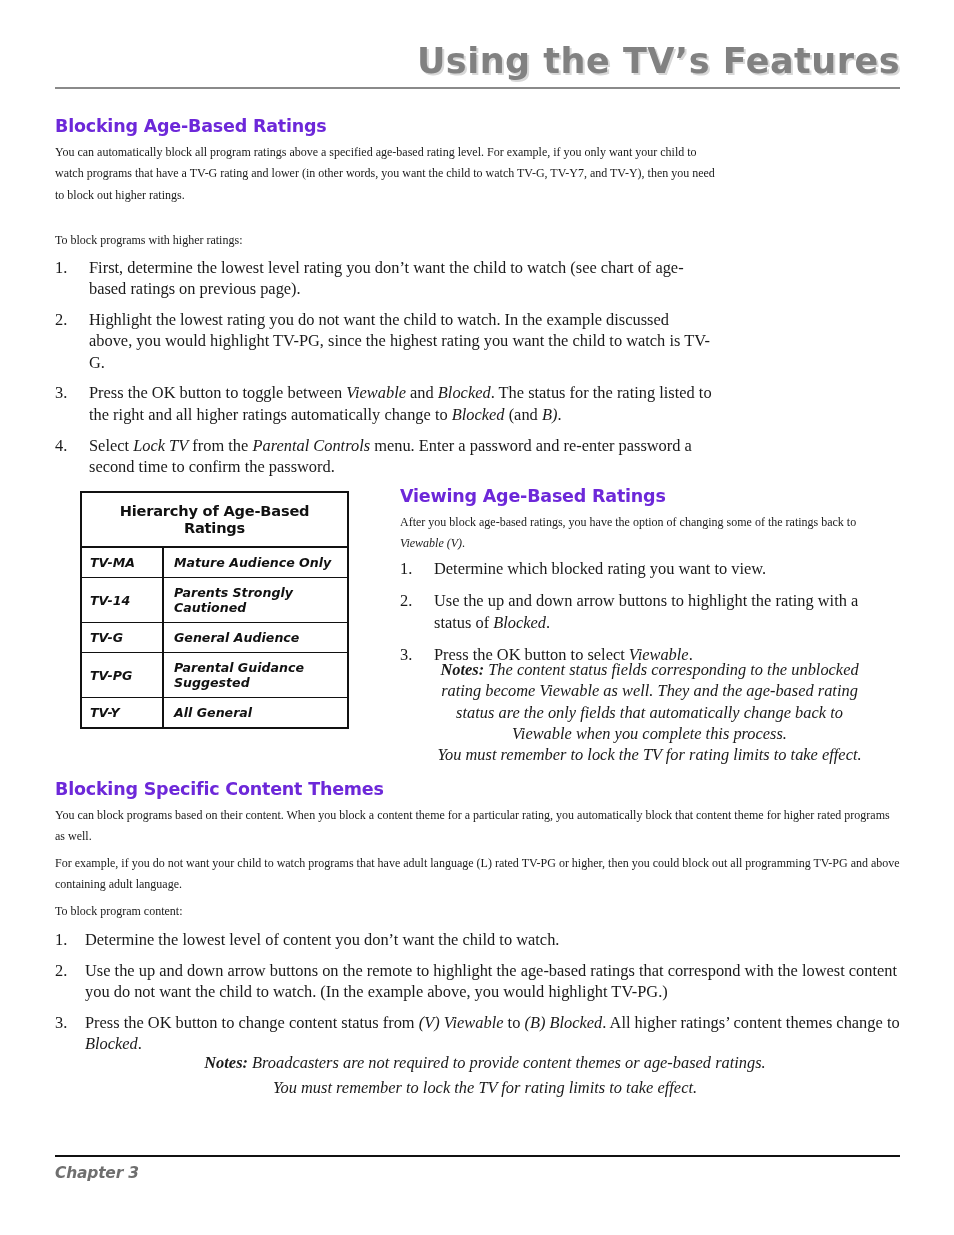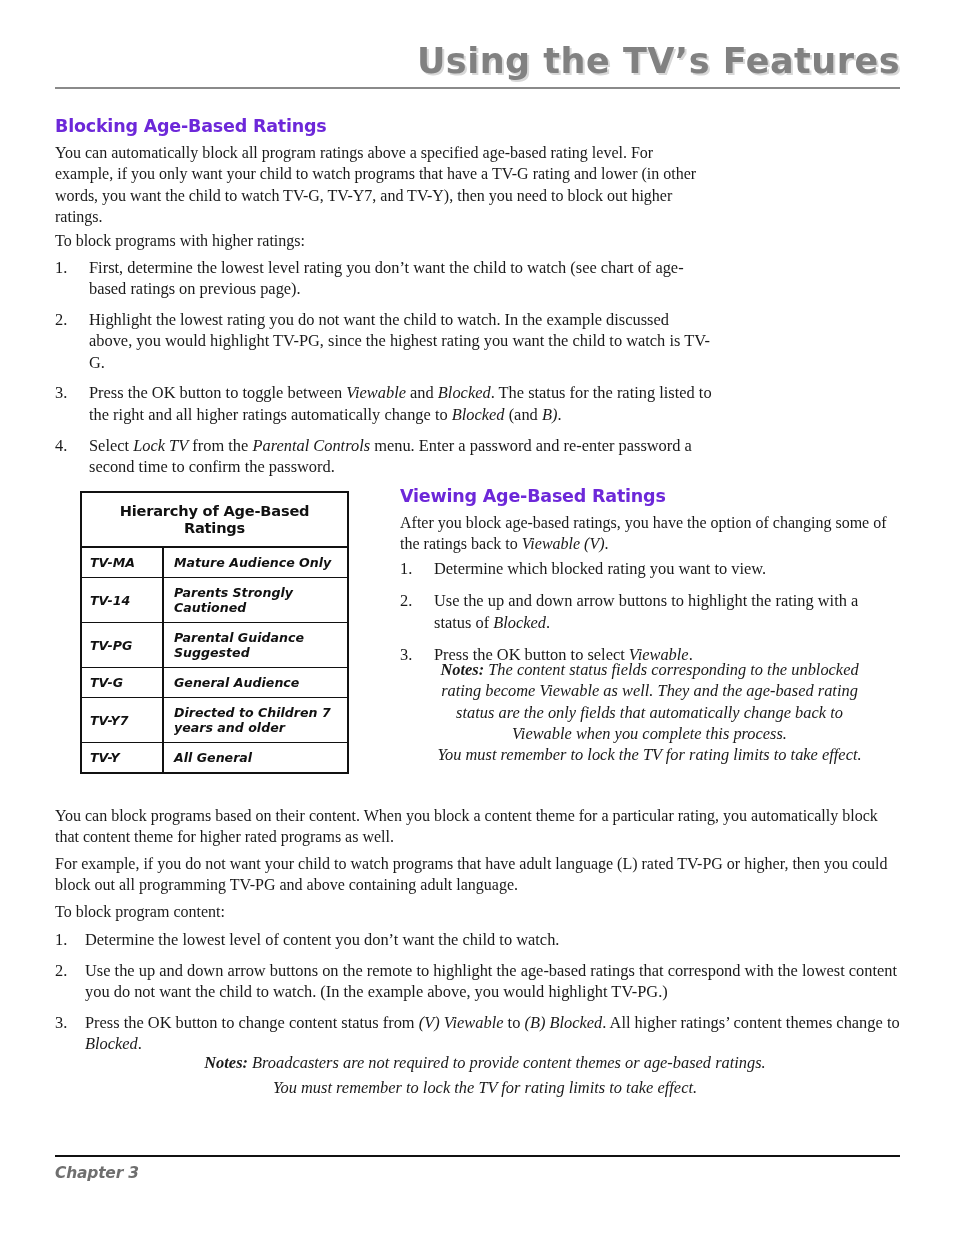--- a/index.html
+++ b/index.html
@@ -51,21 +51,21 @@
     font-family: "DejaVu Sans", sans-serif;
     font-weight: bold;
     font-size: 17.5px;
     color: #6d28d9;
     margin: 0;
     letter-spacing: -0.2px;
     line-height: 22px;
   }
   p.body {
     margin: 0;
-    font-size: 16px;
+    font-size: 12px;
     line-height: 21.3px;
     text-align: left;
   }
   p.body i, span.i { font-style: italic; }
 
   ol.num {
     margin: 0;
     padding: 0;
     list-style: none;
   }
@@ -231,30 +231,26 @@
     <tbody id="ratings-body">
         <tr class="r1">
           <td class="c1">TV-MA</td>
           <td class="c2">Mature Audience Only</td>
         </tr>
         <tr>
           <td class="c1">TV-14</td>
           <td class="c2">Parents Strongly Cautioned</td>
         </tr>
         <tr>
+          <td class="c1">TV-G</td>
+          <td class="c2">General Audience</td>
+        </tr>
+        <tr>
           <td class="c1">TV-PG</td>
           <td class="c2">Parental Guidance Suggested</td>
-        </tr>
-        <tr>
-          <td class="c1">TV-G</td>
-          <td class="c2">General Audience</td>
-        </tr>
-        <tr>
-          <td class="c1">TV-Y7</td>
-          <td class="c2">Directed to Children 7 years and older</td>
         </tr>
         <tr>
           <td class="c1">TV-Y</td>
           <td class="c2">All General</td>
         </tr>
       </tbody>
   </table>
 
   <h2 class="sec" id="head-view">Viewing Age-Based Ratings</h2>
 
@@ -274,20 +270,21 @@
         <span class="t"><span>Press the OK button to select </span><span class="i">Viewable</span><span>.</span></span>
       </li>
     </ol>
 
   <p class="note" id="note-view-1">
     <b>Notes:</b><span> The content status fields corresponding to the unblocked rating become Viewable as well. They and the age-based rating status are the only fields that automatically change back to Viewable when you complete this process.</span>
   </p>
 
   <p class="note" id="note-view-2">You must remember to lock the TV for rating limits to take effect.</p>
 
+  <h2 class="sec" id="head-themes">Blocking Specific Content Themes</h2>
 
   <p class="body" id="p-themes-1">You can block programs based on their content. When you block a content theme for a particular rating, you automatically block that content theme for higher rated programs as well.</p>
 
   <p class="body" id="p-themes-2">For example, if you do not want your child to watch programs that have adult language (L) rated TV-PG or higher, then you could block out all programming TV-PG and above containing adult language.</p>
 
   <p class="body" id="p-toblock-2">To block program content:</p>
 
   <ol class="num" id="list-lower">
       <li>
         <span class="n">1.</span>

